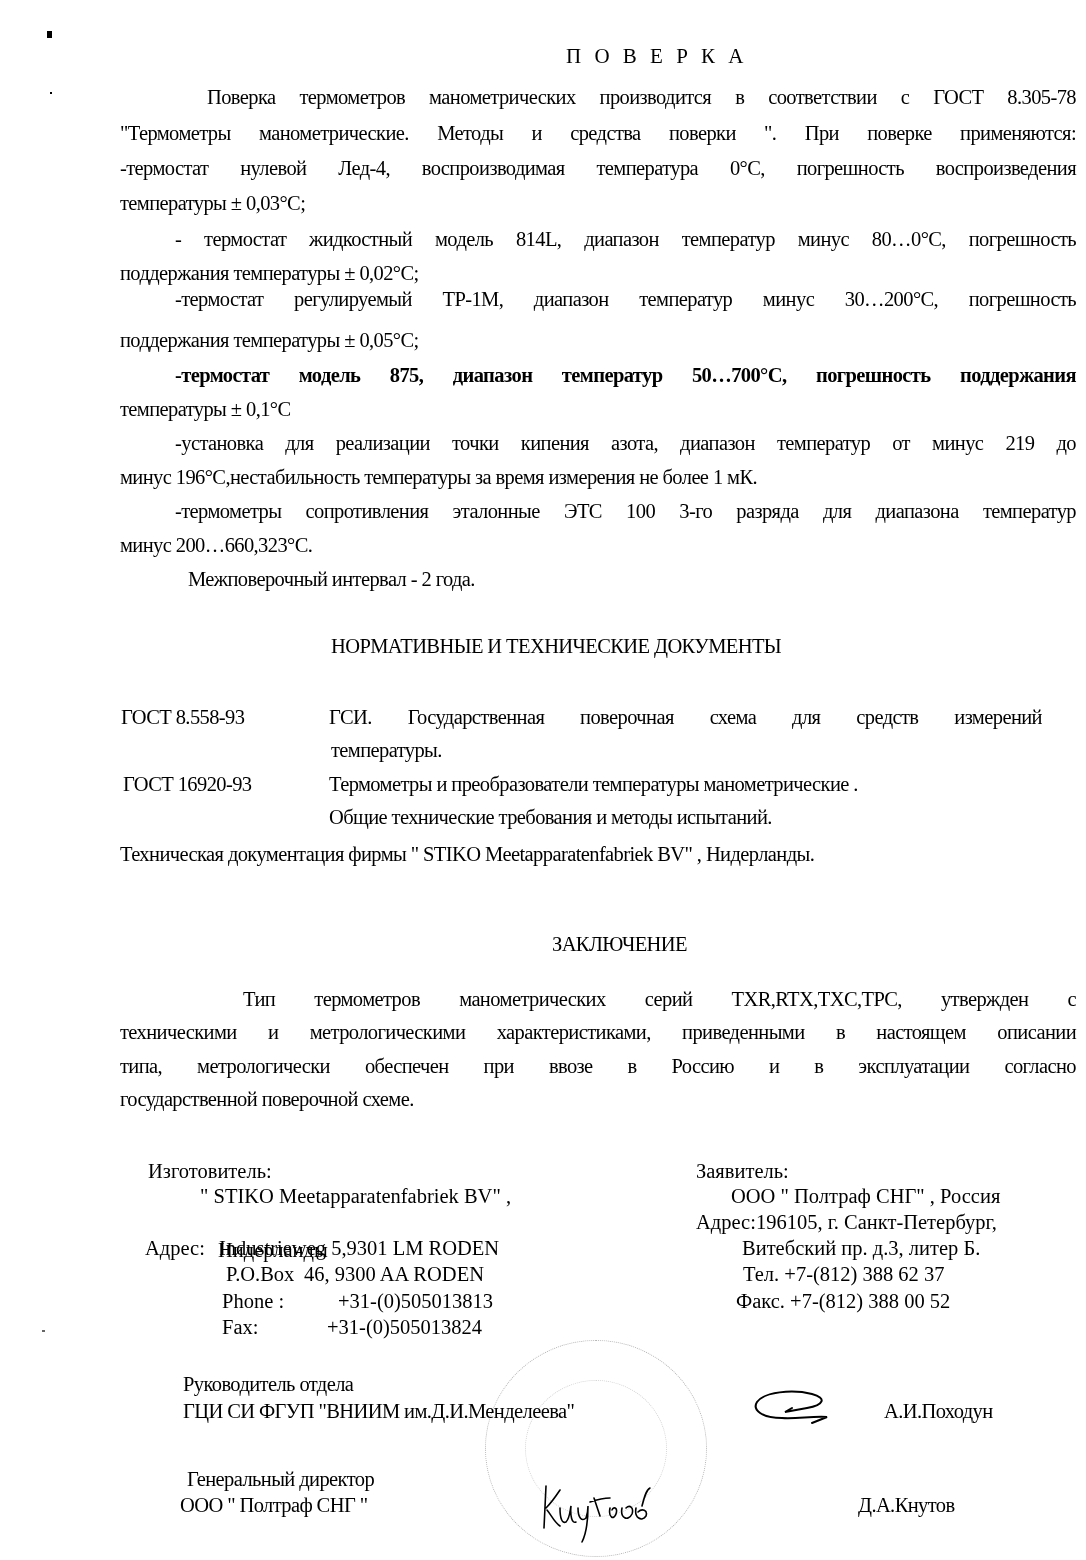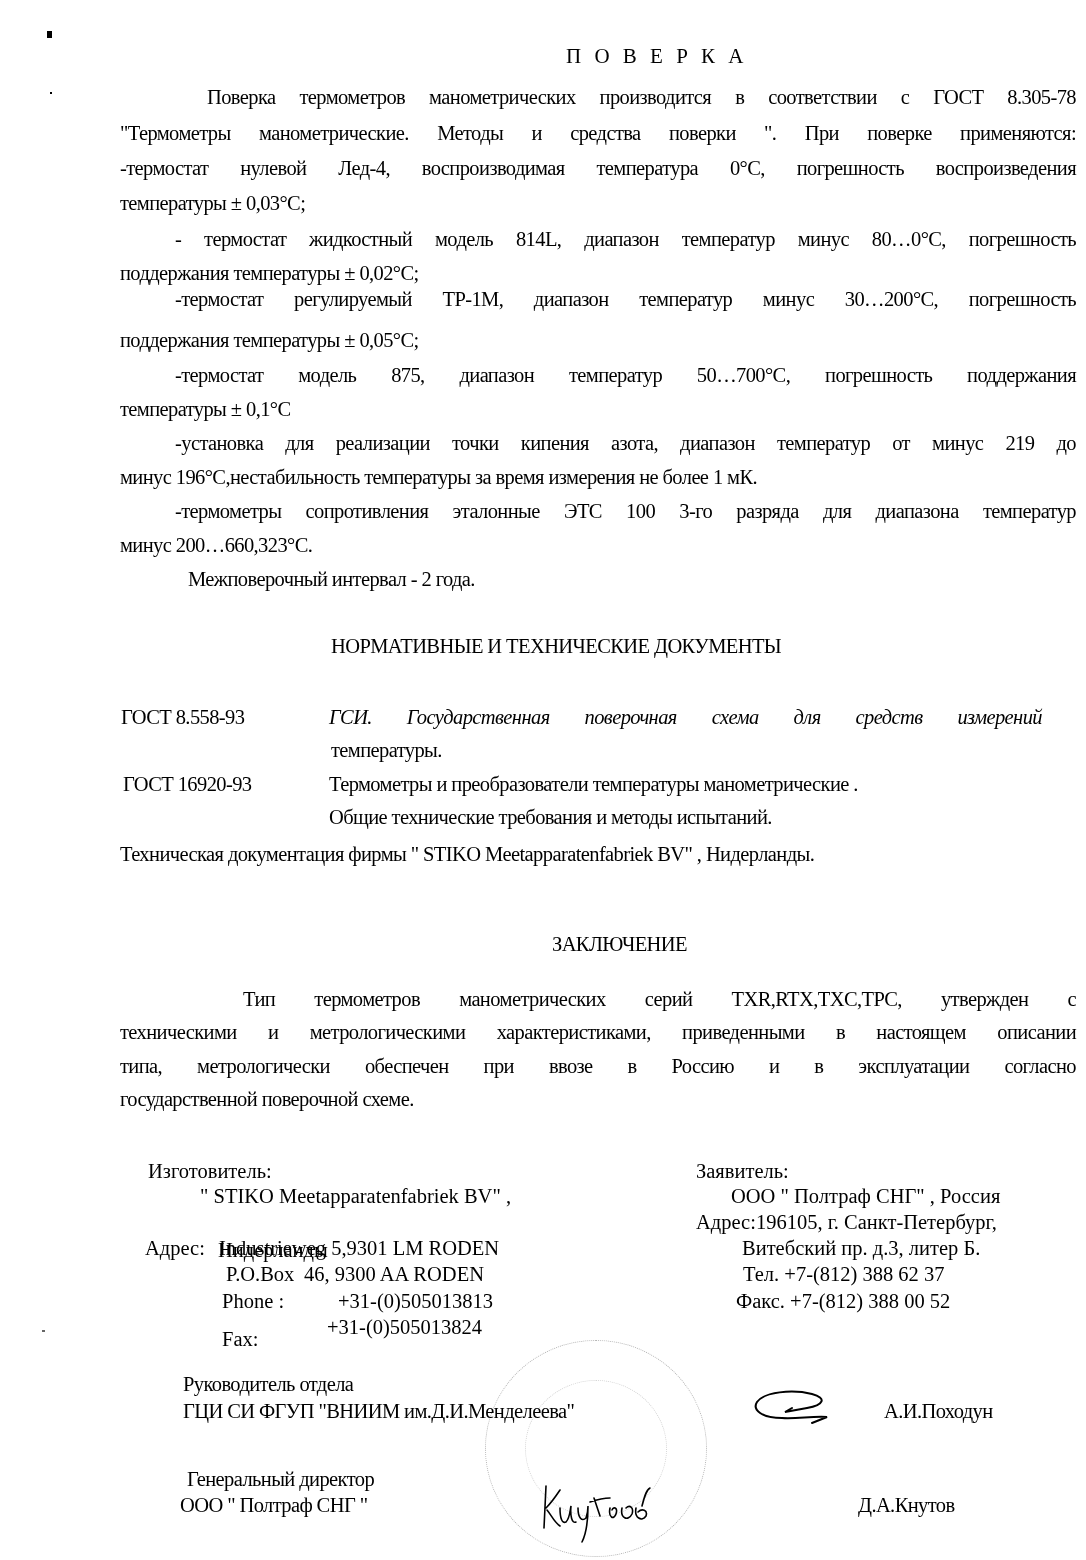--- a/index.html
+++ b/index.html
@@ -36,35 +36,35 @@
 <div class="just cond" style="top:122px;">"Термометры манометрические. Методы и средства поверки ". При поверке применяются:</div>
 <div class="just cond" style="top:157px;">-термостат нулевой  Лед-4, воспроизводимая температура 0°С, погрешность воспроизведения</div>
 <div class="abs cond" style="left:120px;top:192px;">температуры ± 0,03°С;</div>
 
 <div class="abs cond" style="left:175px;top:228px;width:901px;text-align:justify;text-align-last:justify;">- термостат жидкостный модель 814L, диапазон температур минус 80…0°С, погрешность</div>
 <div class="abs cond" style="left:120px;top:262px;">поддержания температуры  ± 0,02°С;</div>
 
 <div class="abs cond" style="left:175px;top:288px;width:901px;text-align:justify;text-align-last:justify;">-термостат регулируемый ТР-1М, диапазон температур минус 30…200°С, погрешность</div>
 <div class="abs cond" style="left:120px;top:329px;">поддержания температуры  ± 0,05°С;</div>
 
-<div class="abs cond" style="left:175px;top:364px;width:901px;text-align:justify;text-align-last:justify;">-термостат модель 875, диапазон температур 50…700°С, погрешность поддержания</div>
+<div class="abs cond" style="left:175px;top:364px;width:901px;text-align:justify;text-align-last:justify;font-weight:bold;">-термостат модель 875, диапазон температур 50…700°С, погрешность поддержания</div>
 <div class="abs cond" style="left:120px;top:398px;">температуры  ± 0,1°С</div>
 
 <div class="abs cond" style="left:175px;top:432px;width:901px;text-align:justify;text-align-last:justify;">-установка для реализации точки кипения азота, диапазон температур от минус 219 до</div>
 <div class="abs cond" style="left:120px;top:466px;">минус 196°С,нестабильность температуры за время  измерения не более 1 мК.</div>
 
 <div class="abs cond" style="left:175px;top:500px;width:901px;text-align:justify;text-align-last:justify;">-термометры сопротивления эталонные   ЭТС 100 3-го разряда для диапазона  температур</div>
 <div class="abs cond" style="left:120px;top:534px;">минус 200…660,323°С.</div>
 
 <div class="abs cond" style="left:188px;top:568px;">Межповерочный интервал -  2 года.</div>
 
 <div class="abs cond" style="left:331px;top:635px;">НОРМАТИВНЫЕ И ТЕХНИЧЕСКИЕ  ДОКУМЕНТЫ</div>
 
 <div class="abs cond" style="left:121px;top:706px;">ГОСТ  8.558-93</div>
-<div class="abs cond" style="left:329px;top:706px;width:713px;text-align:justify;text-align-last:justify;font-style:italic;">ГСИ. Государственная  поверочная  схема  для  средств  измерений</div>
+<div class="abs cond" style="left:329px;top:706px;width:713px;text-align:justify;text-align-last:justify;">ГСИ. Государственная  поверочная  схема  для  средств  измерений</div>
 <div class="abs cond" style="left:331px;top:739px;">температуры.</div>
 
 <div class="abs cond" style="left:123px;top:773px;text-align:center;">ГОСТ 16920-93</div>
 <div class="abs cond" style="left:329px;top:773px;">Термометры и преобразователи  температуры манометрические .</div>
 <div class="abs cond" style="left:329px;top:806px;">Общие  технические  требования и методы испытаний.</div>
 
 <div class="abs cond" style="left:120px;top:843px;">Техническая документация   фирмы " STIKO  Meetapparatenfabriek BV" , Нидерланды.</div>
 
 <div class="abs cond" style="left:552px;top:933px;">ЗАКЛЮЧЕНИЕ</div>
 
@@ -76,21 +76,21 @@
 <div>
   <div class="abs" style="left:148px;top:1160px;">Изготовитель:</div>
   <div class="abs" style="left:200px;top:1185px;">" STIKO  Meetapparatenfabriek BV" ,</div>
   <div class="abs" style="left:218px;top:1211px;margin-top:28px;">Нидерланды</div>
   <div class="abs" style="left:145px;top:1237px;">Адрес:</div>
   <div class="abs" style="left:219px;top:1237px;">Industrieweg 5,9301 LM RODEN</div>
   <div class="abs" style="left:226px;top:1263px;">P.O.Box</div>
   <div class="abs" style="left:304px;top:1263px;text-align:center;">46, 9300 AA RODEN</div>
   <div class="abs" style="left:222px;top:1290px;">Phone :</div>
   <div class="abs" style="left:327px;top:1290px;margin-left:11px;">+31-(0)505013813</div>
-  <div class="abs" style="left:222px;top:1316px;margin-top:12px;">Fax:</div>
+  <div class="abs" style="left:222px;top:1316px;">Fax:</div>
   <div class="abs" style="left:327px;top:1316px;">+31-(0)505013824</div>
 </div>
 
 <div>
   <div class="abs" style="left:696px;top:1160px;">Заявитель:</div>
   <div class="abs" style="left:731px;top:1185px;">ООО " Полтраф СНГ" , Россия</div>
   <div class="abs" style="left:696px;top:1211px;">Адрес:196105, г. Санкт-Петербург,</div>
   <div class="abs" style="left:742px;top:1237px;">Витебский пр. д.3, литер Б.</div>
   <div class="abs" style="left:743px;top:1263px;">Тел. +7-(812) 388 62 37</div>
   <div class="abs" style="left:736px;top:1290px;">Факс. +7-(812) 388 00 52</div>

